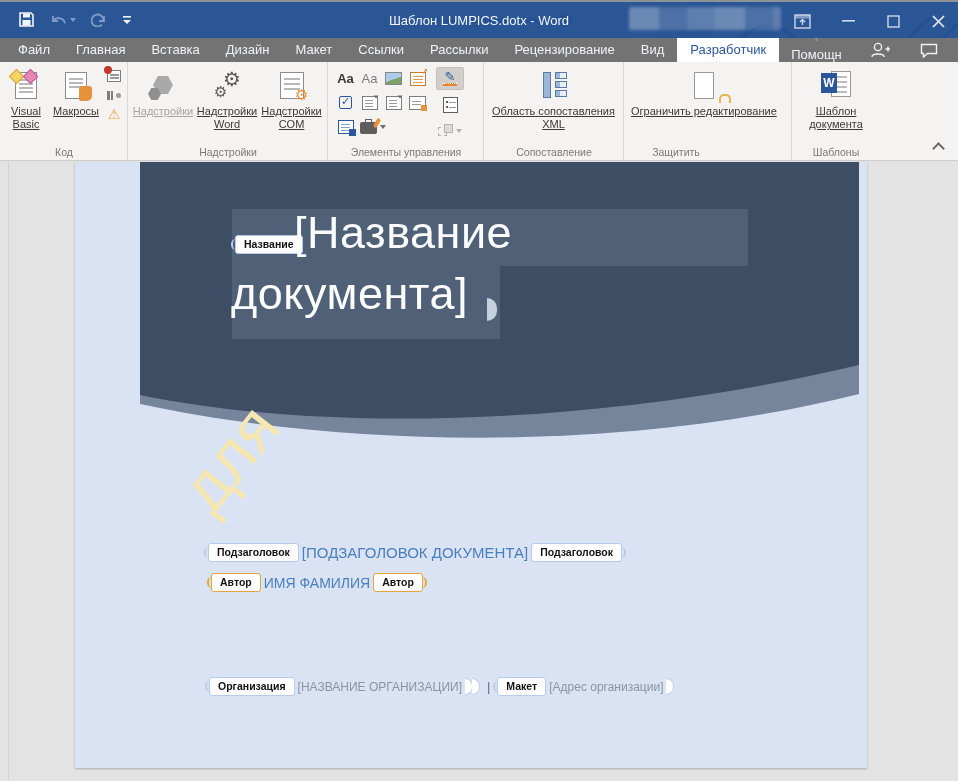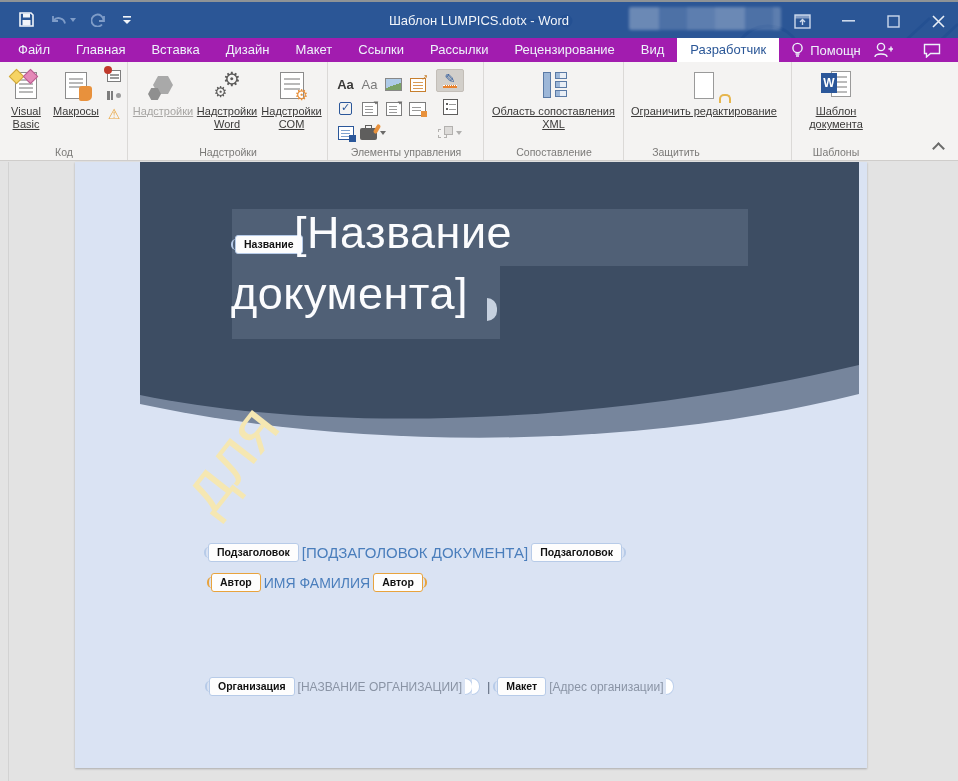--- a/index.html
+++ b/index.html
@@ -12,24 +12,24 @@
   .qat { position:absolute; left:18px; top:9px; display:flex; align-items:center; gap:15px; }
   .qat .btn { display:flex; align-items:center; gap:2px; cursor:pointer; }
   .win-title { position:absolute; left:0; right:0; top:11px; text-align:center; font-size:13px; color:#f2f5fa; }
   .censor { position:absolute; left:629px; top:5px; width:152px; height:23px; border-radius:2px;
             background:repeating-linear-gradient(90deg, rgba(255,255,255,.30) 0 30px, rgba(255,255,255,.16) 30px 58px, rgba(255,255,255,.24) 58px 86px);
             filter:blur(1.5px); }
   .win-controls { position:absolute; right:12px; top:0; height:38px; display:flex; align-items:center; gap:31px; }
   .win-controls .wbtn { display:flex; align-items:center; justify-content:center; cursor:pointer; }
 
   
-  .tabrow { position:absolute; left:0; top:38px; width:958px; height:24px; background:#a21caf; display:flex; align-items:stretch; padding-left:5px; }
+  .tabrow { position:absolute; left:0; top:38px; width:958px; height:24px; background:#737373; display:flex; align-items:stretch; padding-left:5px; }
   .tab { padding:0 13px; line-height:24px; font-size:13px; color:#eef3fa; white-space:nowrap; cursor:pointer; }
   .tab.active { background:#ffffff; color:#2b5797; }
-  .tab-help { display:flex; align-items:center; gap:6px; padding:0 12px; color:#eef3fa; font-size:13px; cursor:pointer; }
+  .tab-help { display:flex; align-items:center; gap:6px; padding:0 12px; color:#eef3fa; font-size:13px; cursor:pointer;flex-direction:column; }
   .tabrow-icons { margin-left:auto; display:flex; align-items:center; gap:30px; padding-right:20px; }
 
   
   .ribbon { position:absolute; left:0; top:62px; width:958px; height:99px; background:#f4f3f2; border-bottom:1px solid #cfcdcb; display:flex; }
   .rgroup { position:relative; border-right:1px solid #dbd9d7; padding:3px 4px 16px 4px; display:flex; align-items:flex-start; }
   .rgroup-label { position:absolute; bottom:2px; left:0; right:0; text-align:center; font-size:10.5px; color:#7b7a78; white-space:nowrap; }
   .bigbtn { display:flex; flex-direction:column; align-items:center; justify-content:flex-start; font-size:11px; color:#3b3a39;
             text-align:center; padding:3px 3px; gap:3px; cursor:pointer; min-width:48px; }
   .bigbtn .lbl { line-height:13px;text-decoration:underline; }
   .bigbtn.disabled { color:#a7a5a3; cursor:default; }
@@ -283,21 +283,21 @@
             <i style="top:5px"></i>
             <i style="top:10px"></i>
             <i style="top:15px"></i>
           </span>
         <span class="glyph" style="position:absolute; right:0px; bottom:-2px; font-size:15px; color:#e8913c;">⚙</span>
       </span>
       <span class="lbl">Надстройки COM</span>
     </div>
   </div>
 
-  <div class="rgroup" style="width:156px;align-items:flex-end;">
+  <div class="rgroup" style="width:156px;">
     <div class="ctrlgrid">
       <span class="ctrl" style="font-size:13px; font-weight:bold; color:#3b3a39;">Aa</span>
       <span class="ctrl" style="font-size:13px; color:#7a7a7a;">Aa</span>
       <span class="ctrl">
           <span class="pict-ic"></span>
         </span>
       <span class="ctrl" style="position:relative;">
         <span class="list-ic" style="border-color:#c77f2e;">
             <i style="top:3px; width:10px; background:#d89a55;"></i>
             <i style="top:6px; width:10px; background:#d89a55;"></i>

